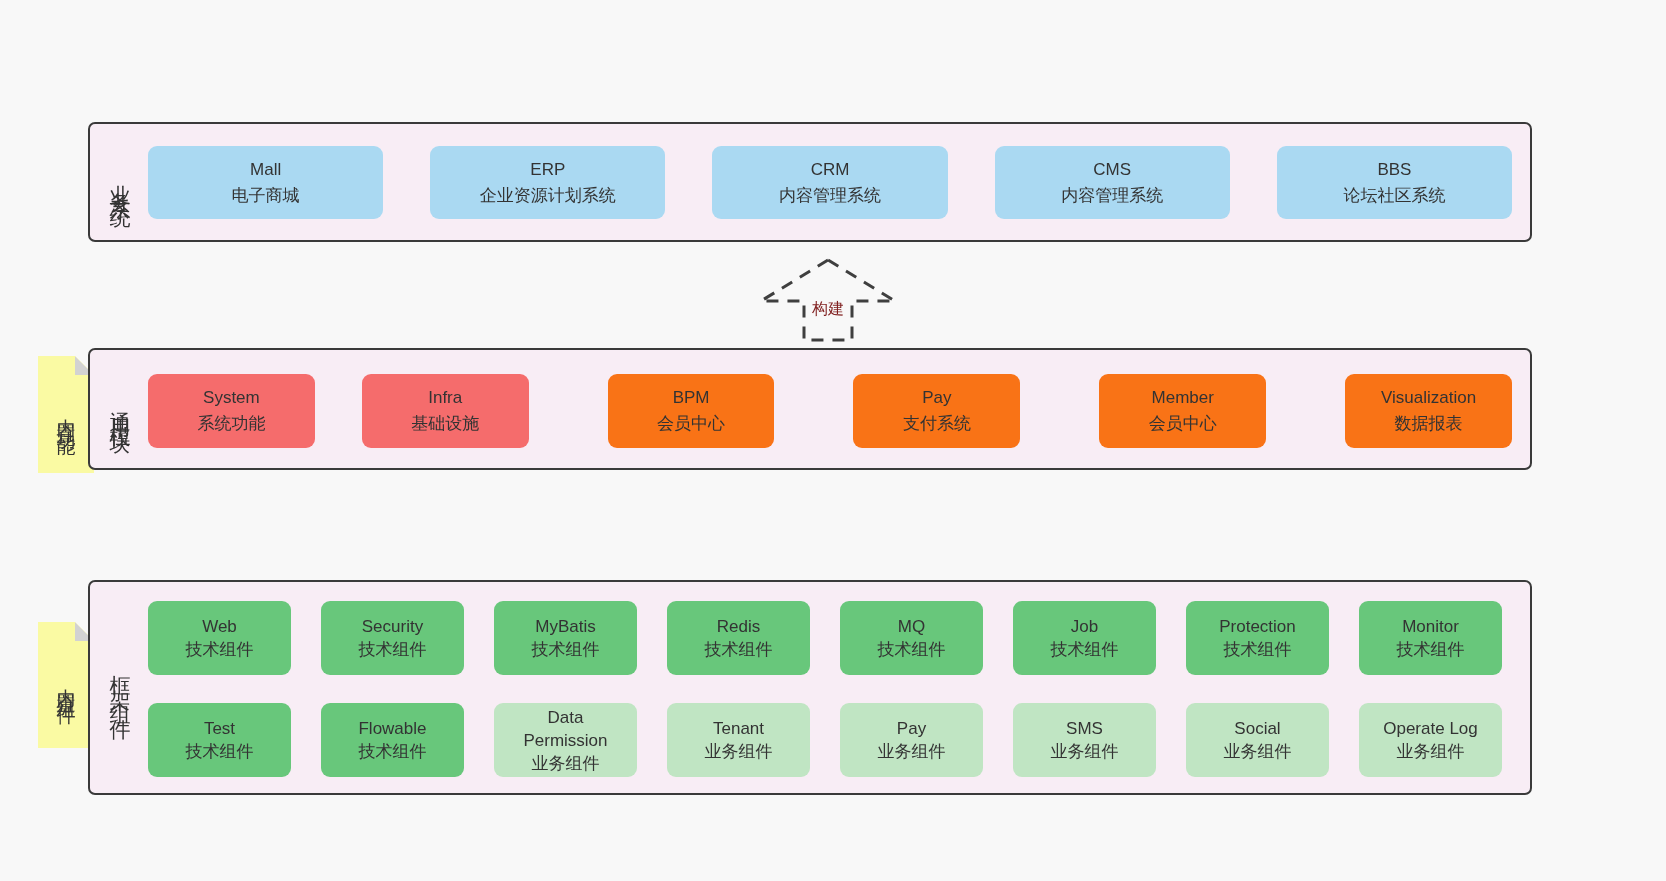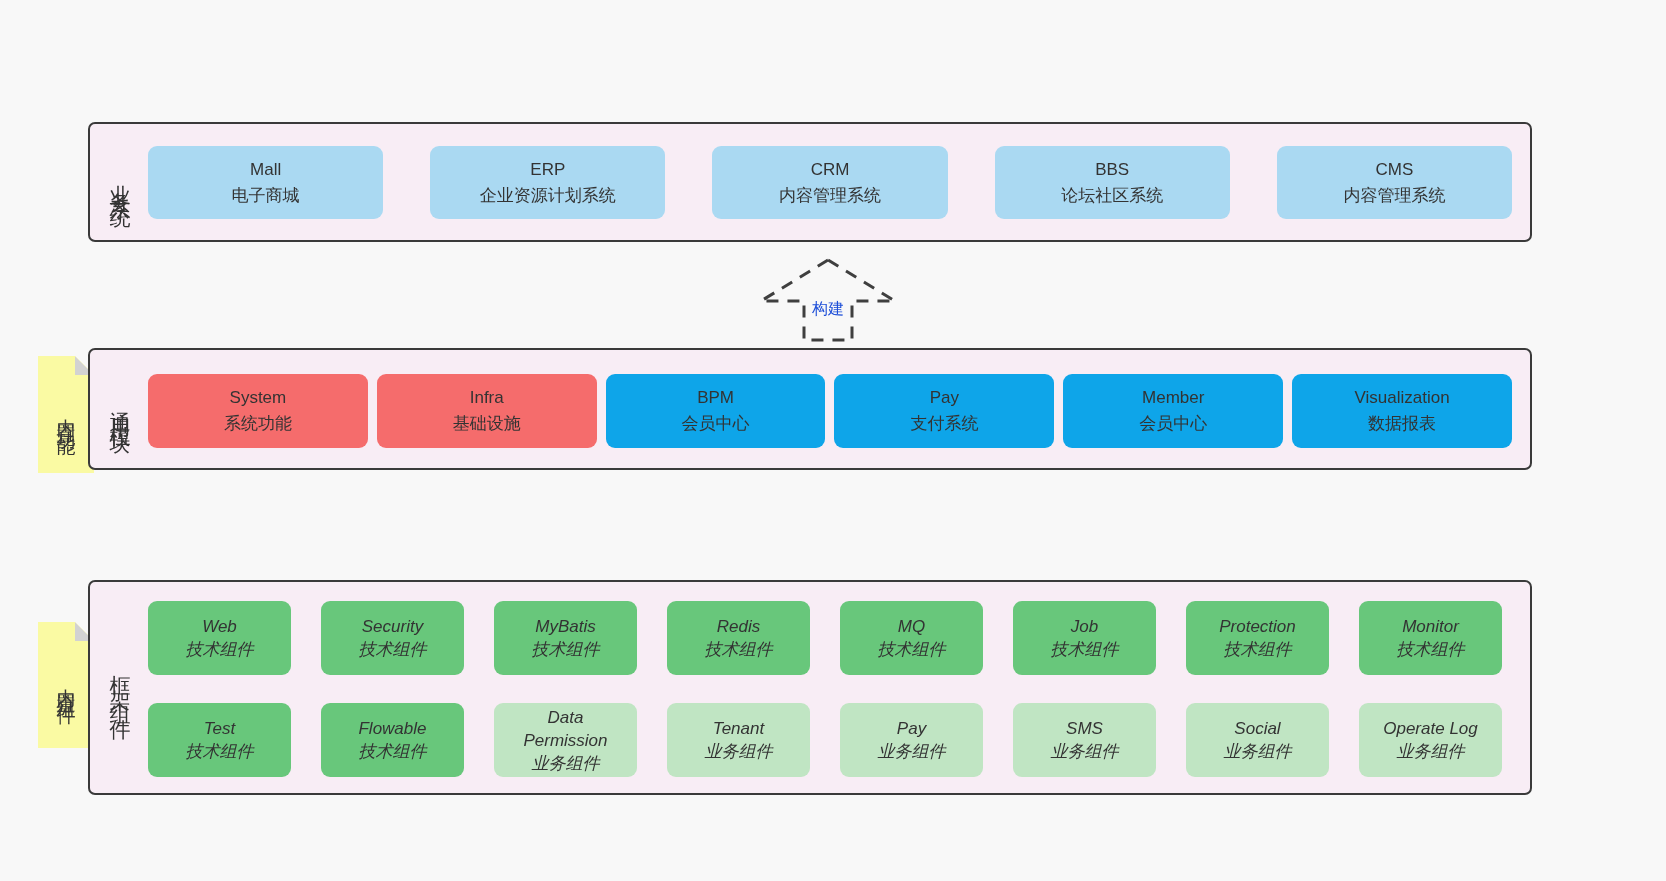--- a/index.html
+++ b/index.html
@@ -12,50 +12,50 @@
   #panel-modules{left:88px;top:348px;width:1444px;height:122px;}
   #panel-components{left:88px;top:580px;width:1444px;height:215px;}
 
   .vlabel{position:absolute;left:16px;top:50%;transform:translateY(-50%);
     writing-mode:vertical-rl;text-orientation:upright;
     font-size:21px;letter-spacing:7px;color:#333;white-space:nowrap;}
   .vlabel.spread{letter-spacing:15px;}
 
   .hrow{position:absolute;left:58px;right:18px;display:flex;gap:47px;}
   #panel-business .hrow{top:22px;height:73px;}
-  #panel-modules .hrow{top:24px;height:74px;gap:9px;}
+  #panel-modules .hrow{top:24px;height:74px;}
 
   .grid{position:absolute;left:58px;right:28px;top:19px;
     display:grid;grid-template-columns:repeat(8,1fr);column-gap:30px;row-gap:28px;grid-auto-rows:74px;}
 
   .box{flex:1;border-radius:9px;display:flex;flex-direction:column;justify-content:center;align-items:center;
     text-align:center;font-size:17px;line-height:26px;color:#333;padding:0 10px;box-sizing:border-box;}
-  .grid .box{line-height:23px;font-style:italic;}
+  .grid .box{line-height:23px;}
   .box.blue{background:#aad9f2;}
   .box.red{background:#f56c6c;}
-  .box.pink{background:#0ea5e9;}
+  .box.pink{background:#f97316;margin-left:32px;}
   .box.green{background:#68c77b;}
   .box.lightgreen{background:#c0e5c3;}
 
   
   .note{position:absolute;left:38px;width:56px;background:#fafaa3;z-index:0;
     display:flex;align-items:center;justify-content:center;
     clip-path:polygon(0 0,calc(100% - 19px) 0,100% 19px,100% 100%,0 100%);}
   #note-modules{top:356px;height:117px;}
   #note-components{top:622px;height:126px;}
   .note .fold{position:absolute;top:0;right:0;width:19px;height:19px;background:#d2d2d2;
     clip-path:polygon(0 0,100% 100%,0 100%);}
   .note-text{writing-mode:vertical-rl;text-orientation:upright;font-size:19px;letter-spacing:6px;color:#333;}
 
   
   .arrow{position:absolute;width:140px;height:86px;z-index:1;}
   #arrow-build{left:758px;top:257px;}
   #arrow-implement{left:770px;top:489px;}
   .arrow svg{position:absolute;left:0;top:0;}
-  .arrow-label{position:absolute;left:0;right:0;top:42px;text-align:center;font-size:16px;color:#1d4ed8;}
+  .arrow-label{position:absolute;left:0;right:0;top:42px;text-align:center;font-size:16px;color:#7f1d1d;}
   .arrow-label span{background:#f8f8f8;padding:1px 3px;}
 </style>
 </head>
 <body>
 
 <div class="page">
 
   <div class="note" id="note-modules">
     <span class="fold"></span>
     <span class="note-text">内置功能</span>
@@ -74,26 +74,26 @@
       </div>
       <div class="box blue">
         <span>ERP</span>
         <span>企业资源计划系统</span>
       </div>
       <div class="box blue">
         <span>CRM</span>
         <span>内容管理系统</span>
       </div>
       <div class="box blue">
+        <span>CMS</span>
+        <span>内容管理系统</span>
+      </div>
+      <div class="box blue">
         <span>BBS</span>
         <span>论坛社区系统</span>
-      </div>
-      <div class="box blue">
-        <span>CMS</span>
-        <span>内容管理系统</span>
       </div>
     </div>
   </section>
 
   <div class="arrow" id="arrow-build">
     <svg width="140" height="86" viewBox="0 0 140 86">
       <polygon points="70,3 3,44 46,44 46,83 94,83 94,44 137,44" fill="none" stroke="#3f3f3f" stroke-width="3" stroke-dasharray="12 9"></polygon>
     </svg>
     <div class="arrow-label">
       <span>构建</span>

